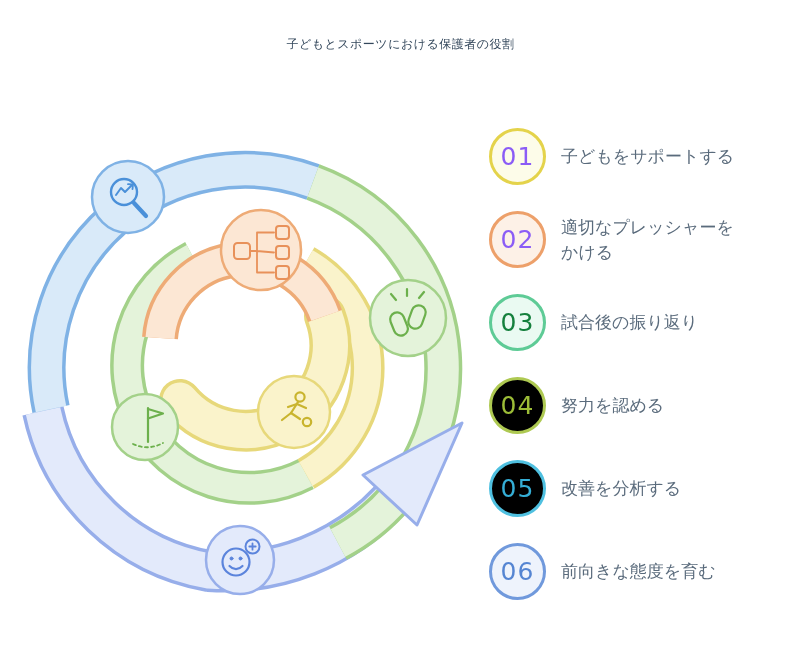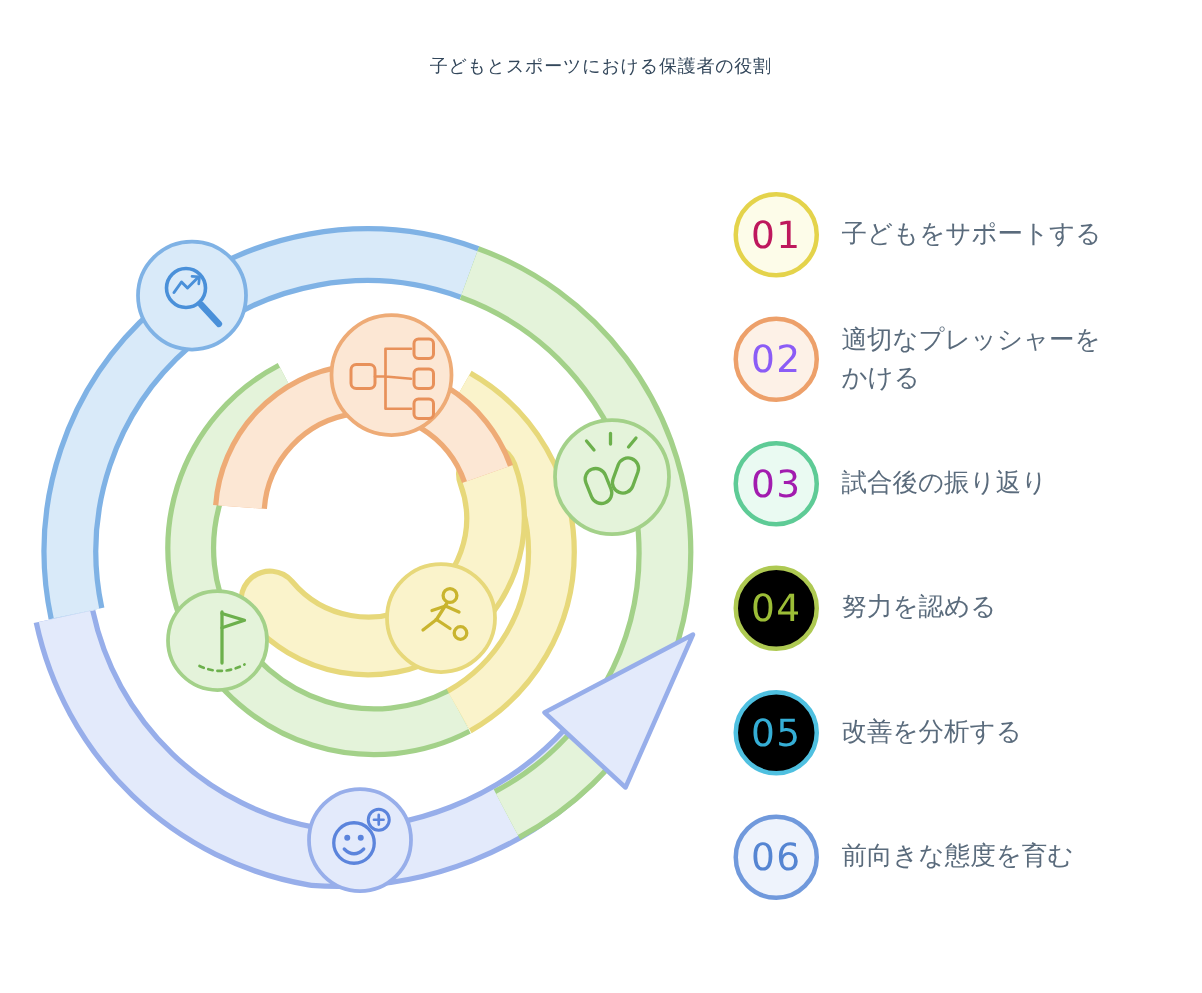--- a/index.html
+++ b/index.html
@@ -124,35 +124,35 @@
       <path d="M 229.5 566 Q 236 572.5 242.5 566" stroke-width="2.2"></path>
       <circle cx="252.5" cy="546.5" r="7" stroke-width="2" fill="#e3eafb"></circle>
       <path d="M 252.5 543.3 L 252.5 549.7 M 249.3 546.5 L 255.7 546.5" stroke-width="1.8"></path>
     </g>
   </g>
 </svg>
 
 <div class="list">
   <div class="item">
     <div class="num-circle" style="border-color: rgb(228, 211, 75); background: rgb(253, 252, 233);">
-      <span class="num" style="color: #be185d;">01</span>
+      <span class="num" style="color: #8b5cf6;">01</span>
     </div>
     <div class="label">子どもをサポートする</div>
   </div>
 
   <div class="item">
     <div class="num-circle" style="border-color: rgb(237, 160, 106); background: rgb(253, 241, 231);">
       <span class="num" style="color: #8b5cf6;">02</span>
     </div>
     <div class="label">適切なプレッシャーをかける</div>
   </div>
 
   <div class="item">
     <div class="num-circle" style="border-color: rgb(94, 203, 150); background: rgb(234, 250, 242);">
-      <span class="num" style="color: #a21caf;">03</span>
+      <span class="num" style="color: #15803d;">03</span>
     </div>
     <div class="label">試合後の振り返り</div>
   </div>
 
   <div class="item">
     <div class="num-circle" style="border-color: rgb(174, 201, 82); background: #000000;">
       <span class="num" style="color: rgb(156, 189, 55);">04</span>
     </div>
     <div class="label">努力を認める</div>
   </div>

